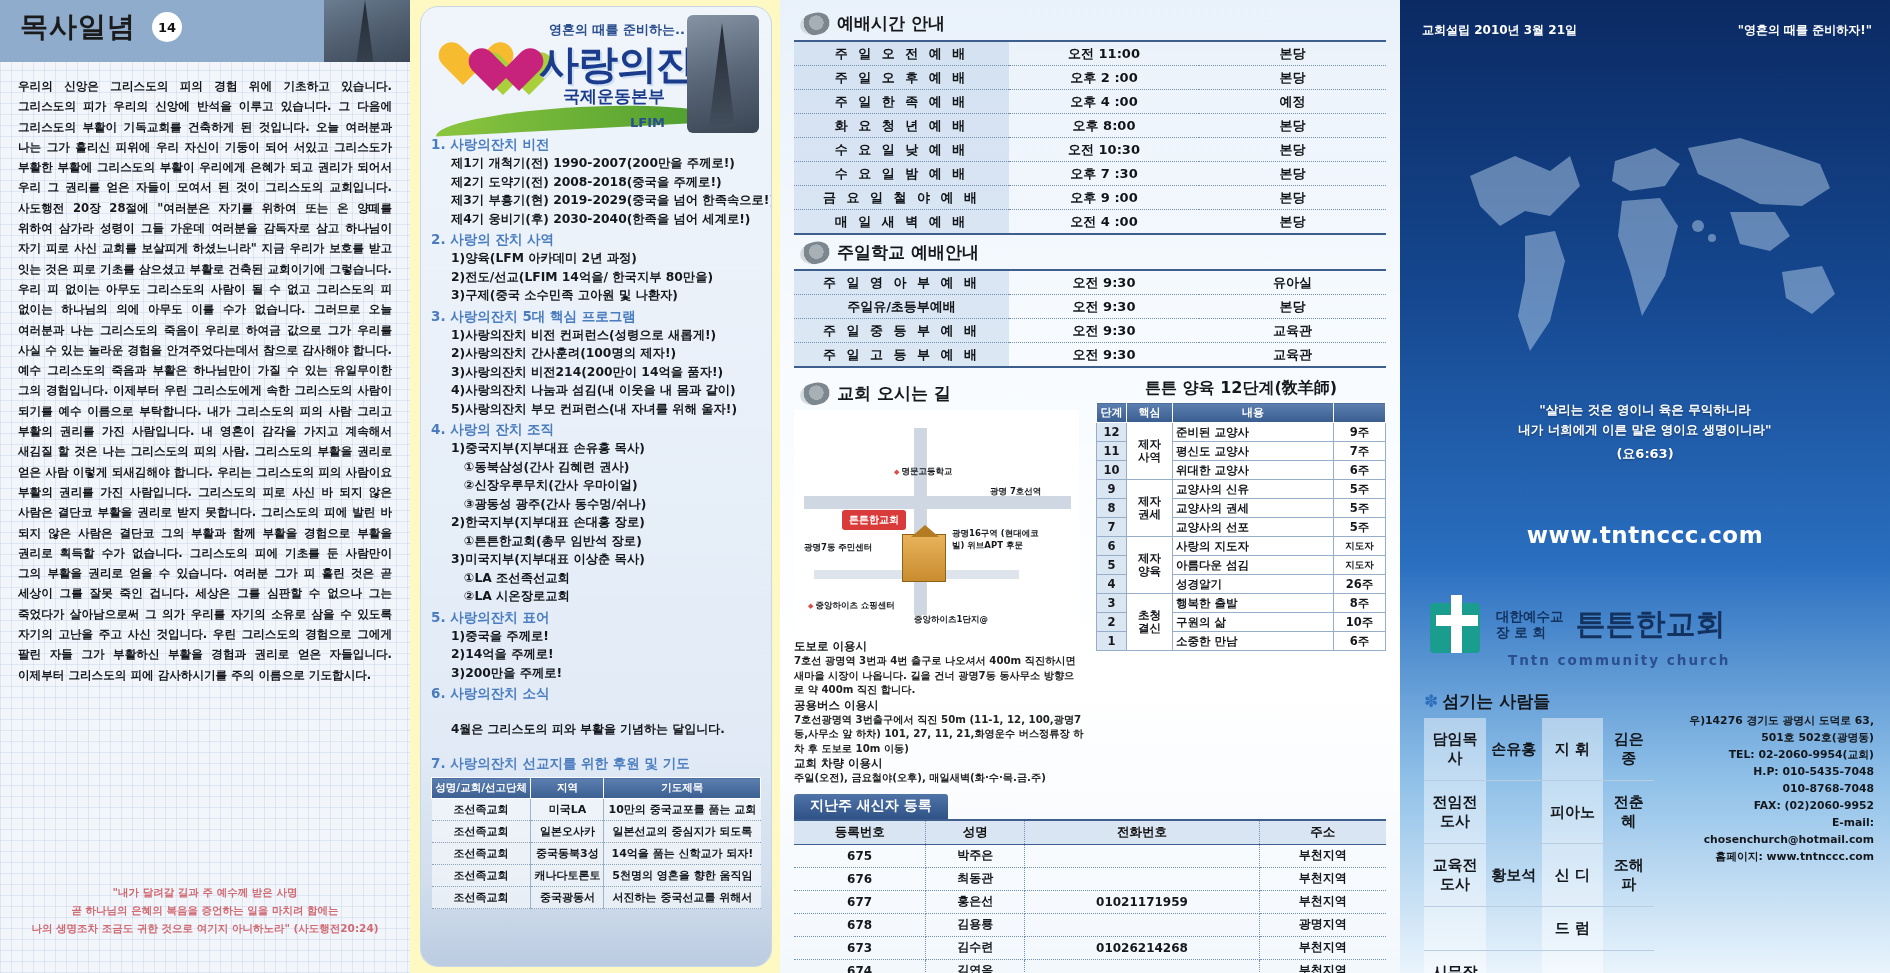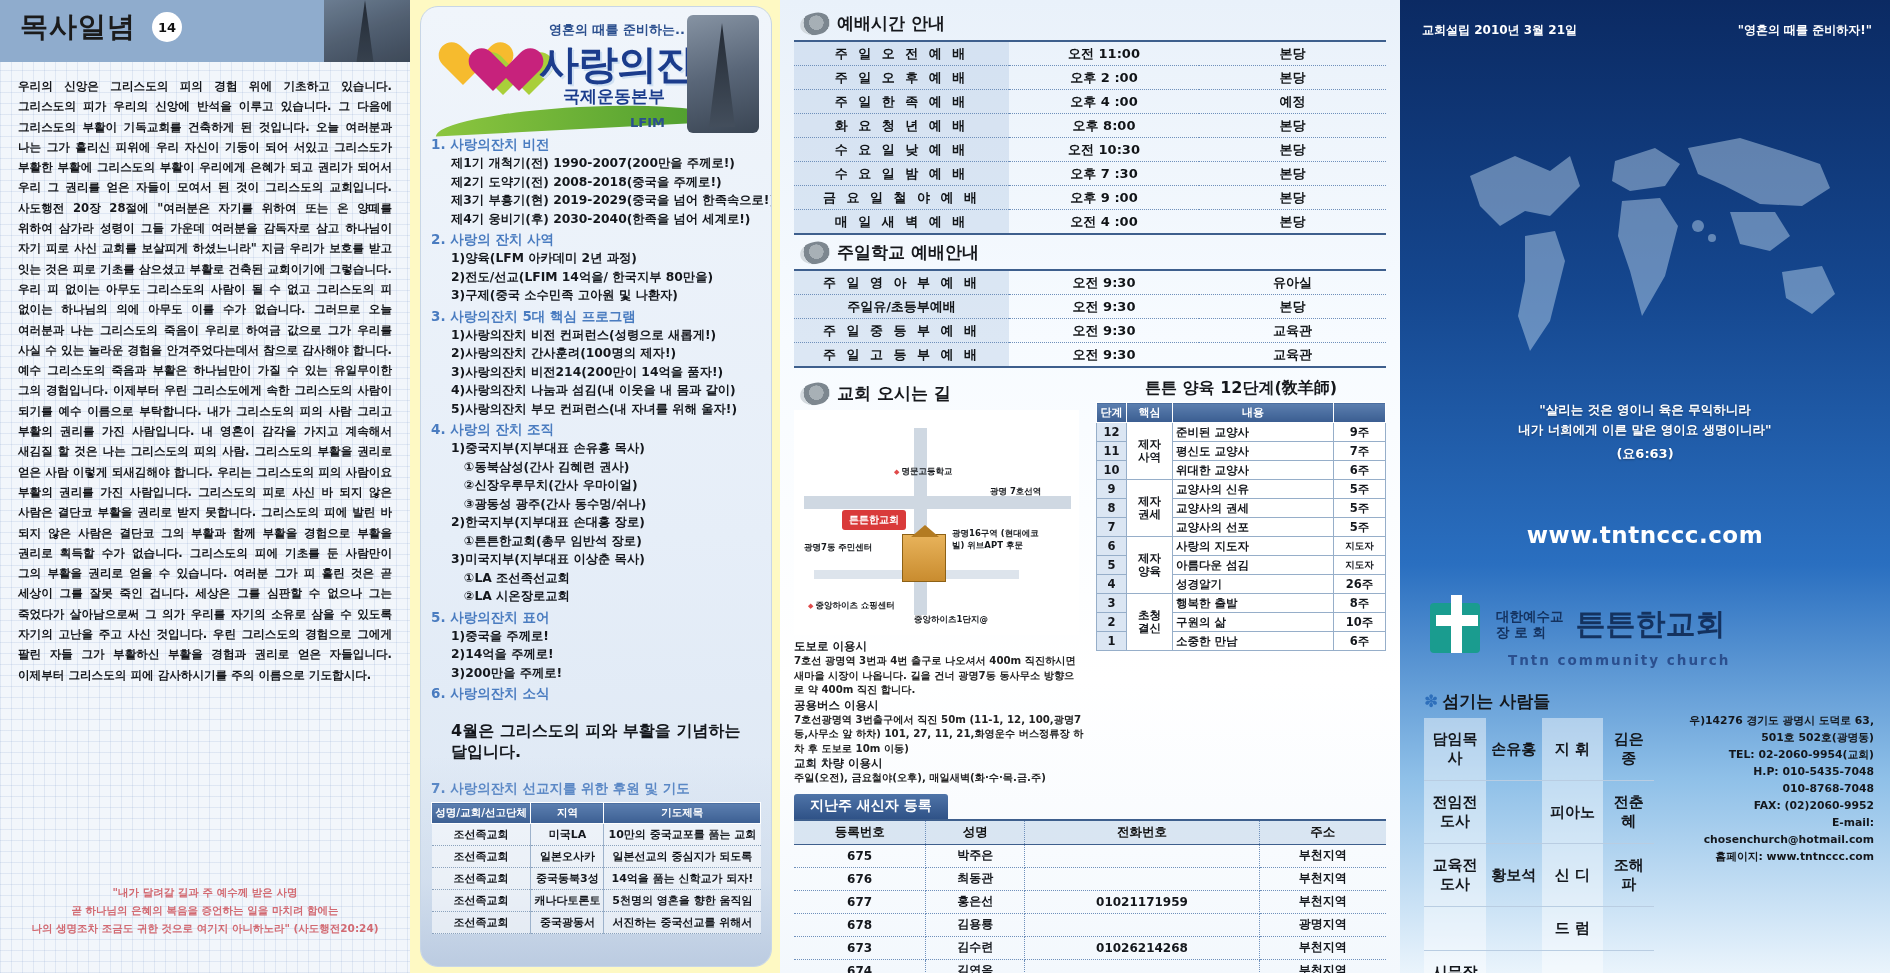--- a/index.html
+++ b/index.html
@@ -158,21 +158,21 @@
     font-size: 13.5px; font-weight: bold; color:#4a7cc0;
     margin-top: 2px; line-height: 19px;
   }
   .sec-l {
     font-size: 12.3px; font-weight: bold; color:#14171c;
     line-height: 18.5px; padding-left: 20px;
     white-space: nowrap;
   }
   .sec-l.in2 { padding-left: 33px; }
   .sec-note {
-    font-size: 16px; font-weight:bold; color:#14171c;
+    font-size: 12px; font-weight:bold; color:#14171c;
     padding-left: 20px; margin-top: 18px;
   }
   .c2-t7 { margin-top: 16px; }
   .c2-table {
     width: 100%; border-collapse: collapse;
     margin-top: 4px; font-size: 11px; position: relative; z-index:2;
   }
   .c2-table th {
     background: linear-gradient(180deg,#5c7fb0,#3c5f92);
     color:#fff; font-size: 10.5px; font-weight:bold;

